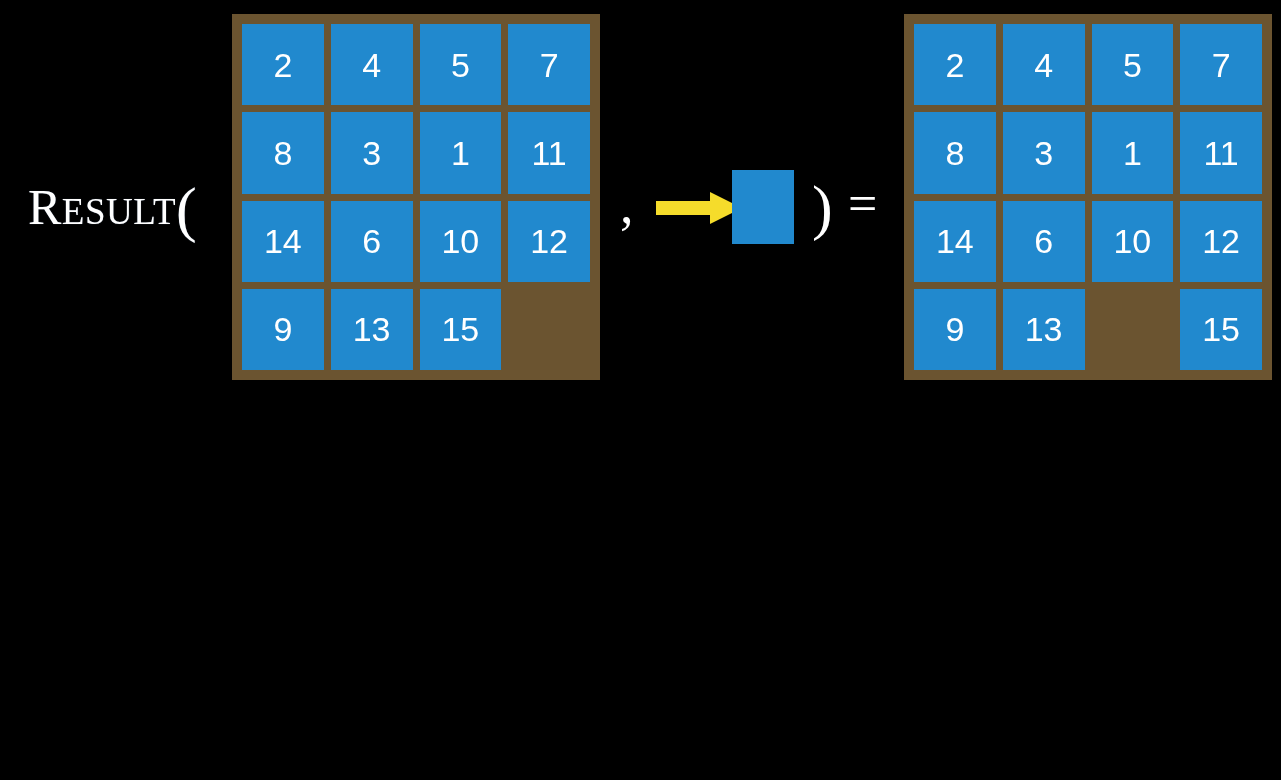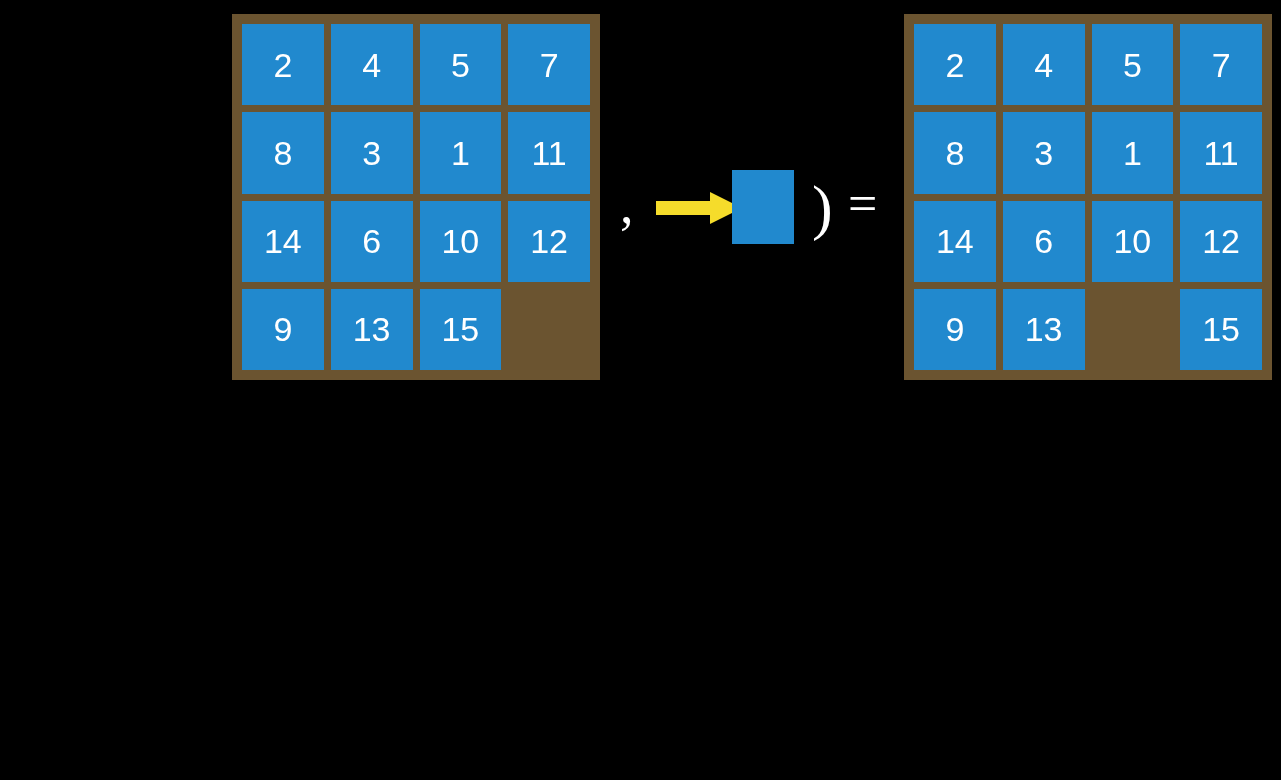--- a/index.html
+++ b/index.html
@@ -136,20 +136,23 @@
     height: 32px;
   }
 </style>
 </head>
 <body>
 
 <div id="stage">
 
   <div class="eq-row" id="row-1">
 
+    <div class="result-label" id="label-1">
+      <span class="cap">R</span><span class="small">ESULT</span><span class="paren">(</span>
+    </div>
 
     <div class="board" id="board-1a">
       <div class="tile">2</div>
       <div class="tile">4</div>
       <div class="tile">5</div>
       <div class="tile">7</div>
       <div class="tile">8</div>
       <div class="tile">3</div>
       <div class="tile">1</div>
       <div class="tile">11</div>

